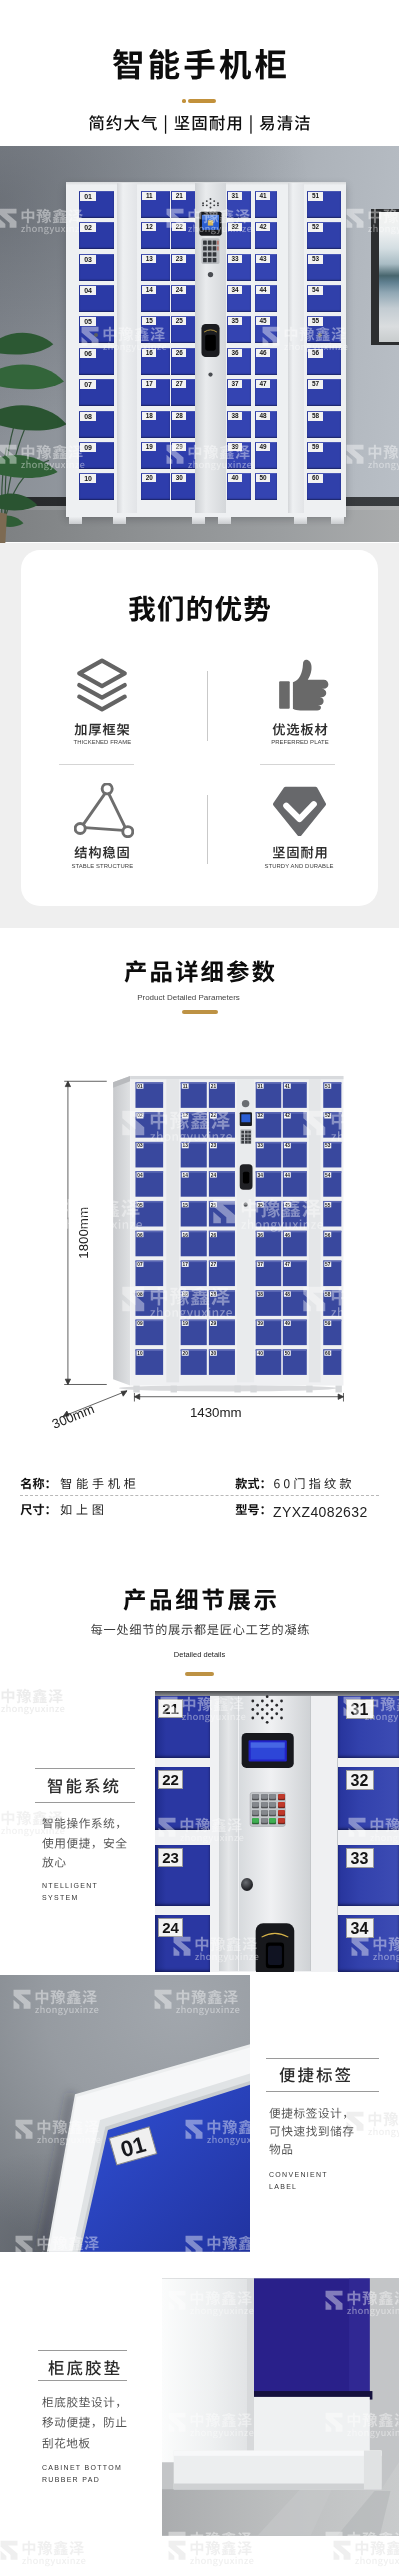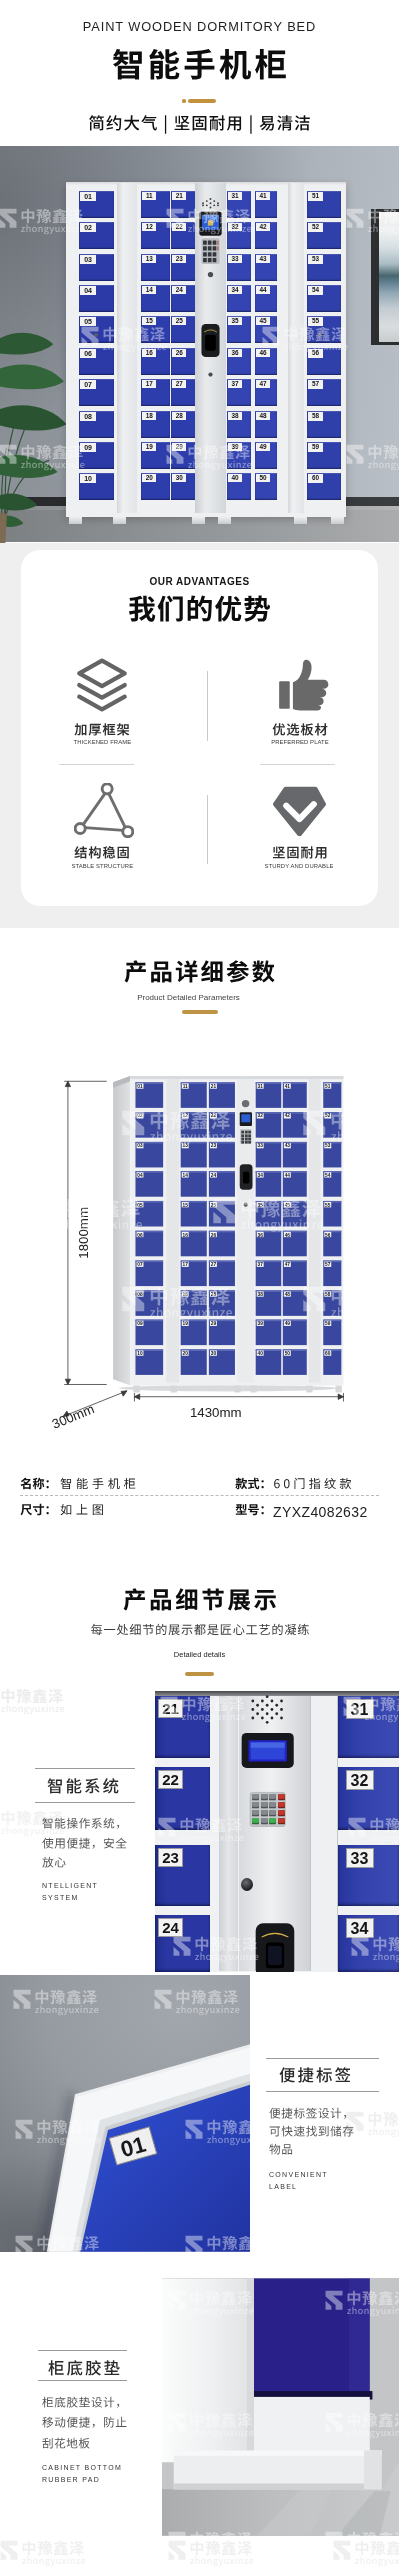--- a/index.html
+++ b/index.html
@@ -17,21 +17,20 @@
 <g transform="translate(40,26)">
             <path d="M2.5 -19.6H26.5V-5.0H22.9V-16.2H6.0V-4.9H2.5ZM4.4 -9.9H24.9V-6.5H4.4ZM12.6 -24.6H16.3V2.6H12.6Z M46.0 -22.9H52.0V-20.4H44.6ZM45.5 -16.3V-14.3H54.0V-16.3ZM42.6 -18.8H57.1V-11.8H42.6ZM46.6 -10.1 48.7 -11.2Q50.0 -10.1 50.8 -8.7Q51.5 -7.2 51.9 -5.7Q52.2 -4.2 52.2 -2.8Q52.2 -1.4 51.9 -0.2Q51.5 0.9 51.0 1.4Q50.4 2.1 49.7 2.3Q49.1 2.6 48.2 2.6Q47.8 2.6 47.3 2.6Q46.8 2.6 46.3 2.5Q46.3 2.0 46.1 1.2Q45.9 0.5 45.5 -0.1Q46.2 0.0 46.7 0.0Q47.2 0.1 47.6 0.1Q48.0 0.1 48.3 -0.1Q48.7 -0.2 48.9 -0.5Q49.2 -0.9 49.4 -1.6Q49.6 -2.4 49.5 -3.5Q49.5 -4.5 49.2 -5.7Q48.9 -6.9 48.2 -8.0Q47.6 -9.2 46.6 -10.1ZM48.2 -9.0 50.1 -7.7Q49.1 -6.8 47.7 -5.9Q46.2 -5.0 44.7 -4.3Q43.1 -3.5 41.7 -2.9Q41.5 -3.4 41.0 -4.0Q40.6 -4.6 40.1 -5.0Q41.5 -5.4 43.0 -6.1Q44.6 -6.7 46.0 -7.5Q47.4 -8.2 48.2 -9.0ZM49.5 -6.3 51.3 -5.1Q50.2 -3.9 48.6 -2.7Q47.0 -1.5 45.1 -0.5Q43.3 0.5 41.6 1.1Q41.4 0.7 40.9 0.0Q40.4 -0.6 40.0 -1.0Q41.7 -1.4 43.5 -2.3Q45.3 -3.1 46.9 -4.2Q48.5 -5.2 49.5 -6.3ZM54.7 -8.5Q55.1 -7.1 55.6 -5.7Q56.2 -4.3 56.9 -3.1Q57.7 -1.9 58.5 -1.1Q58.0 -0.7 57.3 0.0Q56.7 0.7 56.3 1.3Q55.5 0.3 54.7 -1.2Q54.0 -2.7 53.5 -4.5Q52.9 -6.2 52.6 -7.9ZM55.9 -11.5 57.5 -9.3Q56.2 -8.4 54.6 -7.4Q52.9 -6.4 51.6 -5.8L50.2 -7.9Q51.0 -8.3 52.0 -8.9Q53.1 -9.6 54.1 -10.2Q55.1 -10.9 55.9 -11.5ZM31.1 -23.5H39.7V-20.7H31.1ZM30.7 -14.5H40.0V-11.6H30.7ZM38.8 -23.5H39.5L40.1 -23.7L42.0 -22.3Q41.0 -20.6 39.5 -18.9Q38.1 -17.2 36.7 -16.1Q36.4 -16.5 35.8 -17.1Q35.3 -17.7 34.9 -18.0Q35.6 -18.6 36.4 -19.5Q37.2 -20.4 37.8 -21.3Q38.5 -22.2 38.8 -22.9ZM31.6 -17.8 33.6 -19.8Q34.8 -19.3 35.9 -18.6Q37.0 -17.9 38.1 -17.2Q39.1 -16.5 39.7 -15.8L37.7 -13.6Q37.0 -14.3 36.0 -15.1Q35.0 -15.9 33.9 -16.6Q32.7 -17.3 31.6 -17.8ZM39.1 -14.5H39.5L40.0 -14.7L42.0 -14.1Q41.8 -12.2 41.4 -10.2Q41.0 -8.1 40.5 -6.7L38.2 -7.5Q38.4 -8.4 38.6 -9.5Q38.7 -10.6 38.9 -11.8Q39.0 -13.0 39.1 -14.0ZM34.2 -13.5H37.4V-1.2Q37.4 -0.1 37.1 0.6Q36.9 1.3 36.2 1.7Q35.4 2.1 34.5 2.3Q33.5 2.4 32.2 2.4Q32.1 1.7 31.8 0.7Q31.4 -0.2 31.1 -0.9Q31.9 -0.8 32.7 -0.8Q33.5 -0.8 33.7 -0.8Q34.0 -0.9 34.1 -0.9Q34.2 -1.0 34.2 -1.3ZM51.5 -22.9H52.2L52.7 -23.1L54.8 -21.7Q54.4 -20.9 53.8 -19.9Q53.3 -19.0 52.6 -18.1Q52.0 -17.2 51.4 -16.6Q51.0 -16.9 50.3 -17.3Q49.6 -17.8 49.1 -18.0Q49.6 -18.6 50.0 -19.4Q50.5 -20.2 50.9 -21.0Q51.3 -21.8 51.5 -22.4ZM45.5 -24.7 48.7 -24.1Q47.6 -21.8 46.1 -19.6Q44.5 -17.5 42.2 -15.6Q41.8 -16.1 41.1 -16.7Q40.4 -17.3 39.9 -17.6Q41.3 -18.6 42.4 -19.8Q43.5 -21.0 44.2 -22.3Q45.0 -23.5 45.5 -24.7ZM48.6 -18.0H51.2V-16.6Q51.2 -15.6 50.9 -14.3Q50.6 -13.1 49.7 -11.8Q48.9 -10.5 47.2 -9.3Q45.5 -8.1 42.7 -7.2Q42.4 -7.6 41.9 -8.1Q41.4 -8.6 41.0 -9.0Q43.5 -9.8 45.0 -10.9Q46.6 -11.9 47.3 -12.9Q48.1 -14.0 48.4 -15.0Q48.6 -15.9 48.6 -16.7Z M68.9 -20.1H80.1V-18.2H68.9ZM67.5 -14.8 70.1 -15.4Q70.4 -15.0 70.6 -14.5Q70.9 -14.0 71.0 -13.6L68.3 -13.0Q68.2 -13.4 68.0 -13.9Q67.7 -14.4 67.5 -14.8ZM78.8 -15.4 81.7 -14.8Q81.3 -14.2 80.9 -13.7Q80.5 -13.2 80.1 -12.7L77.9 -13.3Q78.1 -13.8 78.4 -14.4Q78.7 -15.0 78.8 -15.4ZM65.2 -17.3H83.7V-15.3H65.2ZM63.5 -13.8H85.8V-11.5H63.5ZM72.8 -19.2H76.1V-12.6H72.8ZM63.8 -7.8H71.5V-5.9H63.8ZM62.8 -2.5 64.8 -2.9Q65.1 -2.4 65.3 -1.8Q65.6 -1.2 65.7 -0.7L63.6 -0.2Q63.6 -0.7 63.3 -1.3Q63.1 -2.0 62.8 -2.5ZM70.7 -3.0 72.8 -2.6Q72.4 -1.8 72.1 -1.1Q71.8 -0.4 71.5 0.1L69.7 -0.4Q70.0 -1.0 70.3 -1.7Q70.6 -2.5 70.7 -3.0ZM62.0 -5.0H73.3V-3.0H62.0ZM66.6 -6.8H69.1V0.2H66.6ZM61.3 0.0Q62.8 -0.1 64.8 -0.2Q66.8 -0.4 68.9 -0.6Q71.1 -0.8 73.3 -1.0L73.3 1.2Q70.2 1.6 67.1 1.9Q64.0 2.1 61.7 2.4ZM76.2 -7.8H84.7V-5.9H76.2ZM74.9 -2.4 77.0 -3.0Q77.3 -2.5 77.6 -1.9Q77.9 -1.3 78.0 -0.8L75.8 -0.1Q75.7 -0.6 75.4 -1.3Q75.1 -1.9 74.9 -2.4ZM83.8 -3.0 86.1 -2.5Q85.7 -1.7 85.3 -0.9Q84.9 -0.2 84.5 0.4L82.6 -0.1Q82.9 -0.8 83.3 -1.6Q83.6 -2.4 83.8 -3.0ZM74.4 -4.9H87.1V-2.9H74.4ZM74.1 -0.5H87.7V1.9H74.1ZM79.1 -7.0H81.9V0.2H79.1ZM74.9 -25.0 77.4 -23.6Q75.7 -22.1 73.4 -21.0Q71.1 -19.8 68.5 -19.0Q66.0 -18.1 63.4 -17.5Q63.2 -18.1 62.7 -18.9Q62.2 -19.6 61.6 -20.2Q64.0 -20.6 66.5 -21.3Q69.0 -21.9 71.2 -22.9Q73.4 -23.8 74.9 -25.0ZM75.9 -23.5Q79.4 -22.1 82.4 -21.5Q85.3 -20.9 87.4 -20.6Q86.9 -20.1 86.3 -19.3Q85.8 -18.6 85.5 -17.9Q83.4 -18.3 80.4 -19.2Q77.4 -20.1 73.6 -22.1ZM80.5 -11.8 82.7 -11.0Q81.8 -9.9 80.6 -9.0Q79.3 -8.0 77.8 -7.3Q76.3 -6.6 74.8 -6.1Q74.5 -6.6 74.1 -7.2Q73.6 -7.7 73.2 -8.1Q74.6 -8.5 76.0 -9.0Q77.4 -9.6 78.6 -10.3Q79.7 -11.0 80.5 -11.8ZM81.5 -10.9Q83.1 -9.8 84.8 -9.3Q86.4 -8.7 88.0 -8.3Q87.5 -8.0 87.0 -7.4Q86.6 -6.8 86.3 -6.2Q84.6 -6.8 82.9 -7.7Q81.2 -8.6 79.4 -10.0ZM67.8 -11.9 70.0 -11.1Q69.1 -10.0 67.9 -9.1Q66.8 -8.1 65.4 -7.4Q64.0 -6.7 62.5 -6.2Q62.3 -6.7 61.9 -7.3Q61.4 -7.9 61.0 -8.3Q62.3 -8.7 63.6 -9.2Q64.9 -9.7 66.0 -10.4Q67.1 -11.1 67.8 -11.9ZM67.6 -9.3 68.7 -11.1Q69.5 -10.8 70.4 -10.3Q71.3 -9.9 72.1 -9.4Q72.9 -9.0 73.4 -8.6L72.3 -6.6Q71.8 -7.0 71.0 -7.5Q70.2 -8.0 69.3 -8.5Q68.4 -9.0 67.6 -9.3Z M92.2 -21.8 94.7 -23.7Q95.5 -23.1 96.3 -22.4Q97.1 -21.7 97.9 -21.0Q98.7 -20.3 99.2 -19.8L96.4 -17.7Q96.0 -18.2 95.3 -19.0Q94.5 -19.7 93.7 -20.4Q92.9 -21.2 92.2 -21.8ZM90.8 -13.9 93.1 -16.0Q93.8 -15.6 94.7 -15.0Q95.6 -14.4 96.5 -13.8Q97.3 -13.2 97.8 -12.7L95.4 -10.2Q94.9 -10.8 94.1 -11.4Q93.3 -12.0 92.4 -12.7Q91.6 -13.3 90.8 -13.9ZM91.3 -0.2Q92.0 -1.3 92.8 -2.9Q93.7 -4.4 94.5 -6.1Q95.3 -7.8 96.1 -9.5L98.9 -7.3Q98.3 -5.7 97.5 -4.1Q96.8 -2.5 96.1 -1.0Q95.3 0.6 94.6 2.0ZM99.9 -23.5H113.8V-20.4H99.9ZM112.6 -23.5H113.2L113.7 -23.6L115.8 -22.4Q114.7 -20.2 113.0 -18.3Q111.3 -16.4 109.2 -15.0Q107.0 -13.5 104.6 -12.5Q102.2 -11.4 99.7 -10.7Q99.4 -11.3 98.9 -12.1Q98.4 -12.9 97.9 -13.4Q100.3 -14.0 102.5 -14.9Q104.8 -15.8 106.7 -17.0Q108.7 -18.2 110.2 -19.7Q111.7 -21.2 112.6 -23.0ZM103.9 -21.9Q105.2 -19.8 107.3 -18.1Q109.4 -16.4 112.2 -15.2Q114.9 -14.0 118.1 -13.4Q117.7 -13.1 117.3 -12.6Q116.9 -12.1 116.6 -11.5Q116.2 -11.0 116.0 -10.5Q112.7 -11.3 109.9 -12.8Q107.1 -14.2 105.0 -16.3Q102.8 -18.3 101.3 -21.0ZM100.4 -9.8H115.5V-6.7H100.4ZM98.5 -4.7H117.5V-1.6H98.5ZM106.4 -12.1H109.7V2.4H106.4Z"></path>
           </g>
 <g transform="translate(41,45)">
             <path d="M0.7 0.0V-1.1L5.4 -8.0H1.2V-9.6H7.9V-8.5L3.2 -1.6H8.1V0.0Z M10.6 0.0V-13.9H12.6V-10.3L12.5 -8.4Q13.2 -9.0 13.9 -9.4Q14.7 -9.9 15.7 -9.9Q17.2 -9.9 17.9 -8.9Q18.6 -7.9 18.6 -6.1V0.0H16.6V-5.8Q16.6 -7.1 16.2 -7.6Q15.8 -8.1 15.0 -8.1Q14.3 -8.1 13.8 -7.8Q13.3 -7.5 12.6 -6.8V0.0Z M25.8 0.2Q24.7 0.2 23.6 -0.4Q22.6 -1.0 21.9 -2.1Q21.3 -3.2 21.3 -4.8Q21.3 -6.4 21.9 -7.5Q22.6 -8.7 23.6 -9.3Q24.7 -9.9 25.8 -9.9Q26.7 -9.9 27.6 -9.5Q28.4 -9.2 29.0 -8.5Q29.6 -7.9 30.0 -7.0Q30.4 -6.0 30.4 -4.8Q30.4 -3.2 29.7 -2.1Q29.1 -1.0 28.1 -0.4Q27.0 0.2 25.8 0.2ZM25.8 -1.4Q26.6 -1.4 27.2 -1.8Q27.7 -2.3 28.0 -3.0Q28.3 -3.8 28.3 -4.8Q28.3 -5.8 28.0 -6.6Q27.7 -7.4 27.2 -7.8Q26.6 -8.2 25.8 -8.2Q25.1 -8.2 24.5 -7.8Q24.0 -7.4 23.7 -6.6Q23.4 -5.8 23.4 -4.8Q23.4 -3.8 23.7 -3.0Q24.0 -2.3 24.5 -1.8Q25.1 -1.4 25.8 -1.4Z M33.2 0.0V-9.6H34.9L35.1 -8.3H35.1Q35.8 -9.0 36.5 -9.4Q37.3 -9.9 38.3 -9.9Q39.8 -9.9 40.5 -8.9Q41.3 -7.9 41.3 -6.1V0.0H39.2V-5.8Q39.2 -7.1 38.8 -7.6Q38.5 -8.1 37.6 -8.1Q36.9 -8.1 36.4 -7.8Q35.9 -7.5 35.3 -6.8V0.0Z M48.0 4.3Q46.8 4.3 45.9 4.0Q45.0 3.8 44.5 3.2Q44.0 2.6 44.0 1.8Q44.0 1.2 44.3 0.6Q44.7 0.1 45.4 -0.3V-0.4Q45.0 -0.6 44.7 -1.0Q44.5 -1.4 44.5 -2.0Q44.5 -2.6 44.8 -3.0Q45.2 -3.5 45.6 -3.8V-3.9Q45.1 -4.2 44.7 -4.9Q44.3 -5.6 44.3 -6.4Q44.3 -7.5 44.8 -8.3Q45.3 -9.1 46.2 -9.5Q47.0 -9.9 48.0 -9.9Q48.4 -9.9 48.8 -9.8Q49.2 -9.7 49.4 -9.6H52.8V-8.1H51.0Q51.3 -7.8 51.5 -7.4Q51.6 -6.9 51.6 -6.4Q51.6 -5.3 51.2 -4.6Q50.7 -3.8 49.8 -3.4Q49.0 -3.0 48.0 -3.0Q47.7 -3.0 47.4 -3.1Q47.0 -3.2 46.7 -3.3Q46.4 -3.1 46.3 -2.9Q46.1 -2.7 46.1 -2.3Q46.1 -1.9 46.5 -1.6Q46.8 -1.4 47.8 -1.4H49.5Q51.2 -1.4 52.1 -0.8Q53.0 -0.3 53.0 0.9Q53.0 1.9 52.4 2.6Q51.8 3.4 50.6 3.9Q49.5 4.3 48.0 4.3ZM48.0 -4.4Q48.5 -4.4 48.9 -4.6Q49.3 -4.8 49.6 -5.3Q49.8 -5.8 49.8 -6.4Q49.8 -7.1 49.6 -7.5Q49.4 -8.0 48.9 -8.2Q48.5 -8.5 48.0 -8.5Q47.5 -8.5 47.1 -8.2Q46.7 -8.0 46.5 -7.5Q46.2 -7.1 46.2 -6.4Q46.2 -5.8 46.5 -5.3Q46.7 -4.8 47.1 -4.6Q47.5 -4.4 48.0 -4.4ZM48.3 3.0Q49.1 3.0 49.7 2.7Q50.3 2.5 50.7 2.1Q51.0 1.7 51.0 1.3Q51.0 0.7 50.6 0.4Q50.1 0.2 49.2 0.2H47.8Q47.5 0.2 47.1 0.2Q46.8 0.2 46.5 0.1Q46.1 0.4 45.9 0.8Q45.7 1.1 45.7 1.5Q45.7 2.2 46.4 2.6Q47.1 3.0 48.3 3.0Z M55.7 4.0Q55.4 4.0 55.1 4.0Q54.8 3.9 54.5 3.8L54.9 2.3Q55.0 2.3 55.2 2.3Q55.4 2.4 55.6 2.4Q56.4 2.4 56.9 1.9Q57.3 1.4 57.6 0.6L57.8 -0.1L54.0 -9.6H56.1L57.8 -4.7Q58.1 -4.0 58.3 -3.3Q58.5 -2.6 58.7 -2.0H58.8Q59.0 -2.6 59.2 -3.3Q59.4 -4.0 59.5 -4.7L61.1 -9.6H63.1L59.5 0.6Q59.2 1.6 58.6 2.4Q58.1 3.2 57.4 3.6Q56.7 4.0 55.7 4.0Z M68.1 0.2Q66.6 0.2 65.9 -0.8Q65.2 -1.7 65.2 -3.6V-9.6H67.2V-3.8Q67.2 -2.6 67.6 -2.0Q68.0 -1.5 68.8 -1.5Q69.5 -1.5 70.0 -1.9Q70.5 -2.2 71.1 -2.9V-9.6H73.1V0.0H71.5L71.3 -1.5H71.3Q70.6 -0.7 69.9 -0.2Q69.1 0.2 68.1 0.2Z M75.4 0.0 78.5 -5.0 75.6 -9.6H77.8L78.9 -7.7Q79.2 -7.3 79.4 -6.9Q79.6 -6.5 79.9 -6.1H79.9Q80.1 -6.5 80.3 -6.9Q80.5 -7.3 80.7 -7.7L81.7 -9.6H83.8L81.0 -4.8L84.1 0.0H81.9L80.6 -2.0Q80.4 -2.5 80.1 -2.9Q79.9 -3.3 79.6 -3.7H79.5Q79.3 -3.3 79.1 -2.9Q78.9 -2.5 78.6 -2.0L77.5 0.0Z M86.3 0.0V-9.6H88.4V0.0ZM87.4 -11.4Q86.8 -11.4 86.5 -11.8Q86.1 -12.1 86.1 -12.6Q86.1 -13.2 86.5 -13.5Q86.8 -13.8 87.4 -13.8Q87.9 -13.8 88.3 -13.5Q88.6 -13.2 88.6 -12.6Q88.6 -12.1 88.3 -11.8Q87.9 -11.4 87.4 -11.4Z M91.9 0.0V-9.6H93.5L93.7 -8.3H93.8Q94.4 -9.0 95.2 -9.4Q96.0 -9.9 96.9 -9.9Q98.5 -9.9 99.2 -8.9Q99.9 -7.9 99.9 -6.1V0.0H97.9V-5.8Q97.9 -7.1 97.5 -7.6Q97.1 -8.1 96.3 -8.1Q95.6 -8.1 95.1 -7.8Q94.5 -7.5 93.9 -6.8V0.0Z M102.4 0.0V-1.1L107.2 -8.0H103.0V-9.6H109.7V-8.5L105.0 -1.6H109.9V0.0Z M116.4 0.2Q115.1 0.2 114.1 -0.4Q113.0 -1.0 112.4 -2.1Q111.7 -3.2 111.7 -4.8Q111.7 -6.0 112.1 -6.9Q112.5 -7.9 113.1 -8.5Q113.7 -9.2 114.5 -9.5Q115.3 -9.9 116.1 -9.9Q117.4 -9.9 118.3 -9.3Q119.1 -8.7 119.6 -7.7Q120.0 -6.7 120.0 -5.3Q120.0 -5.0 120.0 -4.7Q120.0 -4.5 120.0 -4.3H113.7Q113.8 -3.4 114.2 -2.7Q114.6 -2.1 115.2 -1.7Q115.8 -1.3 116.7 -1.3Q117.3 -1.3 117.9 -1.5Q118.4 -1.7 119.0 -2.1L119.7 -0.8Q119.0 -0.3 118.2 -0.1Q117.4 0.2 116.4 0.2ZM113.7 -5.7H118.3Q118.3 -6.9 117.8 -7.6Q117.2 -8.3 116.2 -8.3Q115.6 -8.3 115.0 -8.0Q114.5 -7.7 114.1 -7.1Q113.8 -6.5 113.7 -5.7Z"></path>
           </g>
 </g>
       </defs>
     </svg>
 
-<div class="lat" style="left:0;top:19px;width:399px;text-align:center;font-size:12.8px;letter-spacing:0.9px;color:#1f1f1f">PAINT WOODEN DORMITORY BED</div>
 
 <svg style="position:absolute;left:112px;top:39px;" width="175" height="48" viewBox="0 -70.8 329.0 90.3">
       <path d="M10.8 -20.5H50.8V5.4H43.2V-14.7H18.0V5.4H10.8ZM15.1 -11.3H45.8V-6.0H15.1ZM9.8 -47.2H29.1V-41.6H9.8ZM2.5 -37.6H30.6V-31.8H2.5ZM15.1 -2.4H45.8V3.4H15.1ZM14.3 -45.6H21.2V-38.8Q21.2 -36.5 20.6 -33.8Q20.0 -31.2 18.5 -28.5Q16.9 -25.7 14.0 -23.2Q11.1 -20.7 6.5 -18.5Q5.8 -19.6 4.4 -21.1Q3.0 -22.5 1.8 -23.4Q6.1 -25.1 8.7 -27.1Q11.2 -29.0 12.4 -31.1Q13.6 -33.2 13.9 -35.2Q14.3 -37.3 14.3 -38.9ZM8.7 -52.2 15.2 -50.9Q14.1 -46.8 12.1 -43.1Q10.1 -39.3 7.8 -36.8Q7.1 -37.3 6.1 -38.0Q5.0 -38.7 3.9 -39.3Q2.8 -39.9 2.0 -40.3Q4.4 -42.5 6.1 -45.6Q7.8 -48.8 8.7 -52.2ZM20.0 -32.1Q20.9 -31.7 22.4 -30.9Q23.9 -30.0 25.6 -29.1Q27.3 -28.1 28.7 -27.3Q30.2 -26.5 30.8 -26.0L25.6 -21.4Q24.7 -22.1 23.4 -23.2Q22.0 -24.2 20.5 -25.3Q19.0 -26.5 17.6 -27.5Q16.1 -28.4 15.1 -29.1ZM39.5 -40.9V-30.6H48.8V-40.9ZM32.7 -47.3H56.0V-24.1H32.7Z M72.5 -29.8H91.9V-23.8H79.3V5.4H72.5ZM88.4 -29.8H95.6V-1.9Q95.6 0.4 95.1 1.8Q94.5 3.3 92.9 4.1Q91.4 4.9 89.3 5.1Q87.1 5.3 84.4 5.3Q84.1 3.9 83.4 2.0Q82.7 0.1 82.0 -1.2Q83.7 -1.1 85.2 -1.1Q86.8 -1.1 87.4 -1.1Q88.0 -1.1 88.2 -1.3Q88.4 -1.5 88.4 -2.1ZM75.6 -20.6H92.5V-15.1H75.6ZM75.6 -11.6H92.5V-6.2H75.6ZM100.4 -51.6H107.6V-33.3Q107.6 -31.6 108.0 -31.2Q108.5 -30.8 110.2 -30.8Q110.6 -30.8 111.5 -30.8Q112.4 -30.8 113.5 -30.8Q114.6 -30.8 115.5 -30.8Q116.5 -30.8 116.9 -30.8Q118.0 -30.8 118.5 -31.3Q119.0 -31.7 119.2 -33.1Q119.5 -34.4 119.6 -37.1Q120.7 -36.3 122.6 -35.5Q124.5 -34.8 126.0 -34.5Q125.6 -30.5 124.7 -28.3Q123.8 -26.1 122.1 -25.3Q120.4 -24.4 117.7 -24.4Q117.2 -24.4 116.4 -24.4Q115.5 -24.4 114.5 -24.4Q113.4 -24.4 112.4 -24.4Q111.3 -24.4 110.5 -24.4Q109.7 -24.4 109.2 -24.4Q105.7 -24.4 103.8 -25.2Q101.8 -26.0 101.1 -27.9Q100.4 -29.9 100.4 -33.2ZM118.7 -48.0 123.4 -42.7Q120.6 -41.4 117.5 -40.2Q114.3 -39.0 111.1 -37.9Q107.8 -36.9 104.8 -36.1Q104.6 -37.2 104.0 -38.6Q103.3 -40.1 102.7 -41.1Q105.6 -42.0 108.5 -43.2Q111.4 -44.3 114.1 -45.6Q116.7 -46.8 118.7 -48.0ZM100.4 -23.1H107.7V-3.8Q107.7 -2.2 108.2 -1.8Q108.7 -1.3 110.5 -1.3Q110.8 -1.3 111.8 -1.3Q112.7 -1.3 113.8 -1.3Q114.9 -1.3 115.9 -1.3Q116.9 -1.3 117.3 -1.3Q118.4 -1.3 119.0 -1.9Q119.5 -2.4 119.8 -4.0Q120.0 -5.6 120.1 -8.7Q121.3 -7.9 123.2 -7.1Q125.1 -6.4 126.6 -6.0Q126.2 -1.7 125.3 0.7Q124.4 3.1 122.7 4.1Q121.0 5.0 118.0 5.0Q117.6 5.0 116.7 5.0Q115.8 5.0 114.7 5.0Q113.7 5.0 112.6 5.0Q111.6 5.0 110.7 5.0Q109.9 5.0 109.4 5.0Q105.8 5.0 103.9 4.2Q101.9 3.4 101.2 1.5Q100.4 -0.4 100.4 -3.8ZM119.2 -20.5 124.0 -15.2Q121.2 -13.7 117.9 -12.3Q114.7 -11.0 111.3 -9.9Q107.9 -8.7 104.7 -7.8Q104.5 -8.9 103.8 -10.4Q103.1 -11.9 102.6 -12.9Q105.6 -13.9 108.6 -15.2Q111.6 -16.5 114.4 -17.8Q117.1 -19.2 119.2 -20.5ZM85.6 -45.8 91.8 -48.1Q93.2 -46.0 94.6 -43.6Q96.0 -41.2 97.1 -38.9Q98.2 -36.5 98.7 -34.6L92.1 -31.9Q91.6 -33.8 90.6 -36.2Q89.6 -38.6 88.3 -41.1Q86.9 -43.6 85.6 -45.8ZM72.3 -32.7Q72.1 -33.4 71.7 -34.7Q71.3 -35.9 70.8 -37.3Q70.3 -38.6 69.8 -39.5Q70.6 -39.7 71.3 -40.4Q72.1 -41.0 72.8 -42.0Q73.3 -42.6 74.3 -44.1Q75.3 -45.6 76.4 -47.7Q77.5 -49.8 78.3 -52.0L86.1 -49.9Q84.9 -47.5 83.3 -45.0Q81.6 -42.5 79.9 -40.3Q78.2 -38.1 76.6 -36.4V-36.3Q76.6 -36.3 75.9 -35.9Q75.3 -35.6 74.4 -35.0Q73.6 -34.4 73.0 -33.8Q72.3 -33.2 72.3 -32.7ZM72.3 -32.7 72.1 -37.6 75.4 -39.6 94.3 -40.9Q94.0 -39.6 93.8 -37.9Q93.6 -36.3 93.5 -35.3Q88.4 -34.8 85.0 -34.5Q81.5 -34.2 79.2 -33.9Q76.9 -33.7 75.6 -33.5Q74.3 -33.3 73.5 -33.1Q72.8 -32.9 72.3 -32.7Z M181.7 -52.0 187.1 -45.9Q182.4 -44.7 176.8 -43.8Q171.3 -42.9 165.4 -42.2Q159.5 -41.6 153.5 -41.2Q147.6 -40.8 142.0 -40.6Q141.8 -42.0 141.3 -44.0Q140.7 -45.9 140.2 -47.1Q145.7 -47.3 151.4 -47.7Q157.2 -48.1 162.7 -48.7Q168.2 -49.3 173.1 -50.1Q178.0 -50.9 181.7 -52.0ZM140.7 -34.6H189.0V-27.6H140.7ZM136.5 -20.4H192.6V-13.3H136.5ZM160.8 -43.3H168.4V-3.3Q168.4 -0.0 167.5 1.6Q166.6 3.2 164.4 4.1Q162.2 4.9 158.8 5.2Q155.5 5.4 150.8 5.4Q150.6 4.3 150.1 3.0Q149.6 1.7 149.0 0.4Q148.4 -0.9 147.8 -1.9Q150.1 -1.8 152.4 -1.8Q154.6 -1.7 156.4 -1.7Q158.1 -1.7 158.9 -1.7Q159.9 -1.7 160.3 -2.1Q160.8 -2.5 160.8 -3.4Z M235.1 -48.3H248.4V-41.4H235.1ZM230.8 -48.3H237.8V-28.5Q237.8 -24.7 237.5 -20.1Q237.1 -15.6 236.0 -11.0Q235.0 -6.4 232.9 -2.2Q230.9 2.0 227.6 5.3Q227.0 4.7 226.0 3.8Q225.0 2.8 223.9 2.0Q222.7 1.1 221.9 0.7Q225.0 -2.3 226.7 -6.0Q228.5 -9.6 229.4 -13.5Q230.2 -17.4 230.5 -21.3Q230.8 -25.1 230.8 -28.6ZM245.5 -48.3H252.7V-5.0Q252.7 -3.8 252.8 -3.1Q252.8 -2.5 252.9 -2.3Q253.2 -1.9 253.6 -1.9Q253.8 -1.9 254.1 -1.9Q254.4 -1.9 254.6 -1.9Q255.2 -1.9 255.4 -2.3Q255.6 -2.5 255.7 -3.0Q255.8 -3.4 255.8 -4.5Q255.9 -5.5 255.9 -7.6Q256.0 -9.7 256.0 -12.4Q257.1 -11.5 258.5 -10.7Q260.0 -9.9 261.3 -9.5Q261.3 -7.8 261.2 -6.0Q261.0 -4.1 260.9 -2.5Q260.8 -1.0 260.6 -0.1Q260.1 2.6 258.6 3.7Q257.9 4.3 256.8 4.5Q255.8 4.8 254.8 4.8Q254.0 4.8 253.1 4.8Q252.1 4.8 251.4 4.8Q250.3 4.8 249.1 4.4Q247.9 4.0 247.1 3.2Q246.6 2.5 246.2 1.7Q245.8 0.9 245.6 -0.6Q245.5 -2.2 245.5 -4.8ZM203.7 -39.2H227.7V-32.3H203.7ZM212.8 -51.8H219.8V5.4H212.8ZM212.4 -34.5 216.8 -33.0Q216.0 -29.3 214.9 -25.4Q213.7 -21.4 212.3 -17.7Q210.9 -13.9 209.2 -10.6Q207.6 -7.4 205.7 -5.0Q205.2 -6.6 204.1 -8.6Q203.1 -10.5 202.2 -11.9Q203.9 -13.9 205.4 -16.6Q207.0 -19.2 208.3 -22.3Q209.6 -25.3 210.7 -28.5Q211.7 -31.6 212.4 -34.5ZM219.3 -29.2Q220.0 -28.6 221.3 -27.1Q222.6 -25.6 224.0 -23.8Q225.5 -22.1 226.7 -20.6Q228.0 -19.1 228.5 -18.4L224.3 -12.5Q223.6 -13.9 222.6 -15.7Q221.5 -17.5 220.3 -19.4Q219.0 -21.3 217.9 -23.0Q216.8 -24.7 215.9 -25.8Z M270.4 -40.4H291.8V-33.7H270.4ZM278.2 -51.8H285.2V5.4H278.2ZM277.7 -35.4 281.6 -33.9Q281.0 -30.1 280.1 -26.1Q279.1 -22.1 277.9 -18.3Q276.7 -14.4 275.3 -11.1Q273.9 -7.8 272.4 -5.4Q272.1 -6.5 271.5 -7.8Q270.9 -9.1 270.2 -10.5Q269.5 -11.8 268.9 -12.8Q270.4 -14.7 271.7 -17.4Q273.1 -20.1 274.2 -23.2Q275.3 -26.2 276.2 -29.4Q277.1 -32.5 277.7 -35.4ZM284.7 -32.1Q285.2 -31.4 286.3 -29.8Q287.5 -28.3 288.7 -26.4Q290.0 -24.6 291.1 -23.0Q292.2 -21.4 292.6 -20.7L288.4 -15.8Q287.9 -17.1 287.0 -19.0Q286.1 -20.8 285.1 -22.8Q284.0 -24.8 283.1 -26.5Q282.1 -28.3 281.4 -29.4ZM298.8 -35.0H323.0V-12.0H298.8V-18.8H316.2V-28.2H298.8ZM325.6 -49.2V-42.1H301.1V-3.9H326.9V3.2H293.9V-49.2Z" fill="#0d0d0d"></path>
     </svg>
 
 <div class="abs" style="left:182px;top:99px;width:3.7px;height:3.7px;border-radius:50%;background:#c2913b"></div>
 
 <div class="abs" style="left:188px;top:99px;width:28px;height:3.7px;border-radius:2.1px;background:#c2913b"></div>
 
 <svg style="position:absolute;left:88px;top:110px;" width="223" height="24.4" viewBox="0 -36.0 418.3 45.9">
@@ -337,21 +336,20 @@
       </svg>
       <svg class="abs" style="left:346px;top:298px;pointer-events:none" width="95" height="31" viewBox="0 0 179 58">
         <use href="#wm" transform="scale(1.0)" fill="rgba(255,255,255,0.42)"></use>
       </svg>
 </div>
 
 <div class="abs" style="left:0;top:543px;width:399px;height:385px;background:#efefef"></div>
 
 <div class="abs" style="left:21px;top:550px;width:357px;height:356px;border-radius:19px;background:#fff"></div>
 
-<div class="lat" style="left:0;top:576px;width:399px;text-align:center;font-size:10px;font-weight:bold;letter-spacing:0.5px;color:#151515">OUR ADVANTAGES</div>
 <svg style="position:absolute;left:128px;top:587px;" width="143" height="41" viewBox="0 -60.3 268.0 77.0">
       <path d="M36.6 -39.6 41.3 -42.8Q42.7 -41.6 44.2 -40.1Q45.7 -38.6 47.0 -37.1Q48.3 -35.6 49.1 -34.4L44.1 -30.9Q43.4 -32.1 42.2 -33.7Q41.0 -35.2 39.5 -36.7Q38.1 -38.3 36.6 -39.6ZM2.6 -29.4H49.5V-23.5H2.6ZM1.6 -14.7Q4.7 -15.2 8.9 -15.9Q13.1 -16.6 17.7 -17.4Q22.3 -18.2 26.9 -19.0L27.3 -13.4Q23.1 -12.5 18.8 -11.6Q14.5 -10.7 10.5 -9.9Q6.5 -9.1 3.1 -8.4ZM12.4 -37.8H18.7V-2.6Q18.7 -0.1 18.1 1.3Q17.5 2.7 16.0 3.4Q14.4 4.2 12.1 4.4Q9.7 4.6 6.5 4.6Q6.4 3.7 6.0 2.6Q5.7 1.5 5.2 0.3Q4.8 -0.8 4.3 -1.7Q6.5 -1.6 8.5 -1.6Q10.5 -1.5 11.2 -1.6Q11.9 -1.6 12.2 -1.8Q12.4 -2.1 12.4 -2.7ZM23.1 -43.9 27.3 -38.6Q24.0 -37.5 20.0 -36.7Q16.1 -35.9 12.0 -35.3Q7.9 -34.6 4.1 -34.2Q3.9 -35.3 3.4 -36.9Q2.9 -38.4 2.3 -39.5Q6.0 -40.0 9.8 -40.6Q13.6 -41.3 17.0 -42.1Q20.4 -43.0 23.1 -43.9ZM28.2 -43.8H34.8Q34.6 -37.5 35.1 -31.4Q35.5 -25.2 36.4 -19.8Q37.3 -14.5 38.5 -10.3Q39.7 -6.2 41.0 -3.8Q42.4 -1.5 43.8 -1.5Q44.6 -1.5 45.1 -3.5Q45.6 -5.6 45.8 -10.2Q46.8 -9.1 48.2 -8.1Q49.7 -7.1 50.9 -6.6Q50.4 -2.1 49.5 0.4Q48.6 2.9 47.1 3.9Q45.6 4.9 43.2 4.9Q40.5 4.9 38.4 2.9Q36.2 0.9 34.6 -2.5Q32.9 -6.0 31.7 -10.7Q30.6 -15.3 29.8 -20.8Q29.0 -26.2 28.7 -32.1Q28.3 -37.9 28.2 -43.8ZM42.4 -21.8 47.9 -19.4Q45.2 -14.6 41.5 -10.4Q37.9 -6.3 33.6 -2.9Q29.3 0.5 24.6 3.0Q23.9 1.8 22.7 0.4Q21.5 -1.0 20.4 -2.1Q24.8 -4.1 29.0 -7.1Q33.2 -10.0 36.6 -13.8Q40.1 -17.5 42.4 -21.8Z M83.8 -42.5H98.7V-36.9H83.8ZM96.4 -42.5H102.6V-2.2Q102.6 0.1 102.1 1.4Q101.5 2.7 100.0 3.4Q98.6 4.1 96.4 4.3Q94.3 4.5 91.2 4.5Q91.0 3.3 90.5 1.6Q89.9 -0.1 89.3 -1.2Q91.1 -1.1 92.9 -1.1Q94.7 -1.1 95.3 -1.1Q95.9 -1.2 96.2 -1.4Q96.4 -1.7 96.4 -2.3ZM72.7 -41.5 77.4 -44.2Q78.6 -42.8 79.8 -41.0Q81.0 -39.2 82.1 -37.5Q83.2 -35.8 83.8 -34.4L78.7 -31.3Q78.2 -32.6 77.2 -34.4Q76.2 -36.2 75.0 -38.0Q73.8 -39.9 72.7 -41.5ZM70.4 -32.7H76.5V4.6H70.4ZM64.5 -44.0 70.3 -42.4Q68.9 -37.8 67.1 -33.2Q65.2 -28.6 63.0 -24.4Q60.8 -20.3 58.3 -17.1Q58.0 -17.9 57.5 -19.2Q57.0 -20.5 56.3 -21.7Q55.7 -23.0 55.2 -23.8Q57.1 -26.4 58.9 -29.6Q60.6 -32.9 62.1 -36.6Q63.5 -40.2 64.5 -44.0ZM60.3 -29.7 66.0 -35.4 66.2 -35.3V4.6H60.3Z M115.4 -35.7H131.4V-0.7H115.4V-6.2H125.8V-30.3H115.4ZM111.8 -35.7H117.5V3.1H111.8ZM115.2 -21.9H128.5V-16.4H115.2ZM119.2 -44.2 126.0 -43.2Q125.1 -40.6 124.2 -38.0Q123.2 -35.4 122.5 -33.6L117.5 -34.7Q117.8 -36.0 118.2 -37.7Q118.5 -39.4 118.8 -41.1Q119.1 -42.8 119.2 -44.2ZM138.3 -36.1H153.5V-30.4H138.3ZM151.3 -36.1H157.1Q157.1 -36.1 157.1 -35.6Q157.1 -35.1 157.1 -34.4Q157.1 -33.7 157.1 -33.3Q156.8 -24.5 156.5 -18.4Q156.3 -12.3 155.9 -8.3Q155.5 -4.4 155.0 -2.1Q154.4 0.1 153.6 1.1Q152.5 2.6 151.4 3.2Q150.2 3.8 148.6 4.0Q147.1 4.2 144.9 4.2Q142.7 4.2 140.4 4.1Q140.4 2.9 139.8 1.1Q139.2 -0.6 138.4 -1.9Q140.9 -1.7 143.0 -1.7Q145.2 -1.6 146.2 -1.6Q146.9 -1.6 147.4 -1.8Q147.9 -2.0 148.4 -2.5Q149.1 -3.2 149.5 -5.3Q150.0 -7.4 150.3 -11.3Q150.6 -15.1 150.9 -21.0Q151.1 -26.8 151.3 -34.9ZM138.4 -44.2 144.4 -42.7Q143.4 -38.9 142.0 -35.1Q140.6 -31.4 138.9 -28.0Q137.2 -24.7 135.5 -22.2Q134.9 -22.7 134.0 -23.4Q133.0 -24.1 132.0 -24.8Q131.1 -25.4 130.3 -25.8Q132.1 -28.0 133.6 -31.0Q135.1 -33.9 136.4 -37.3Q137.6 -40.7 138.4 -44.2ZM135.9 -21.1 140.8 -23.9Q142.1 -22.1 143.5 -20.0Q145.0 -17.8 146.3 -15.8Q147.6 -13.8 148.4 -12.2L143.1 -9.0Q142.4 -10.6 141.2 -12.7Q139.9 -14.8 138.5 -17.0Q137.2 -19.2 135.9 -21.1Z M194.5 -23.2H200.6V-4.4Q200.6 -3.0 200.8 -2.6Q201.1 -2.3 202.0 -2.3Q202.2 -2.3 202.7 -2.3Q203.1 -2.3 203.6 -2.3Q204.2 -2.3 204.6 -2.3Q205.1 -2.3 205.4 -2.3Q206.0 -2.3 206.3 -2.8Q206.7 -3.4 206.8 -5.2Q207.0 -6.9 207.0 -10.3Q207.7 -9.8 208.6 -9.3Q209.6 -8.8 210.7 -8.4Q211.7 -8.0 212.5 -7.8Q212.2 -3.5 211.6 -1.0Q210.9 1.4 209.6 2.4Q208.2 3.4 205.9 3.4Q205.6 3.4 204.9 3.4Q204.2 3.4 203.5 3.4Q202.7 3.4 202.0 3.4Q201.4 3.4 201.0 3.4Q198.4 3.4 197.0 2.7Q195.6 2.0 195.0 0.3Q194.5 -1.4 194.5 -4.4ZM177.4 -32.2H211.7V-26.4H177.4ZM187.9 -43.5H194.2Q194.1 -37.5 193.9 -31.8Q193.8 -26.0 193.1 -20.8Q192.4 -15.5 190.9 -10.8Q189.4 -6.1 186.8 -2.2Q184.1 1.7 180.0 4.7Q179.2 3.5 177.9 2.1Q176.6 0.6 175.4 -0.2Q179.3 -2.8 181.7 -6.3Q184.0 -9.8 185.3 -13.9Q186.6 -18.1 187.2 -22.8Q187.7 -27.5 187.8 -32.7Q187.9 -37.9 187.9 -43.5ZM198.3 -40.0 202.6 -43.1Q203.8 -42.0 205.1 -40.6Q206.4 -39.2 207.6 -37.9Q208.8 -36.6 209.5 -35.5L204.8 -32.0Q204.2 -33.1 203.1 -34.5Q202.0 -35.9 200.7 -37.4Q199.5 -38.9 198.3 -40.0ZM174.7 -44.0 180.6 -42.2Q178.9 -37.8 176.7 -33.3Q174.5 -28.9 171.9 -24.9Q169.3 -21.0 166.5 -18.0Q166.3 -18.7 165.7 -20.0Q165.1 -21.2 164.4 -22.4Q163.7 -23.7 163.2 -24.4Q165.5 -26.8 167.6 -30.0Q169.8 -33.1 171.6 -36.7Q173.4 -40.3 174.7 -44.0ZM169.4 -29.6 175.3 -35.5 175.4 -35.4V4.6H169.4Z M218.1 -29.9Q220.6 -30.1 223.8 -30.5Q226.9 -30.9 230.5 -31.3Q234.0 -31.8 237.5 -32.3L237.8 -26.9Q232.9 -26.2 227.9 -25.5Q223.0 -24.8 219.1 -24.3ZM218.9 -39.6H237.3V-34.2H218.9ZM225.8 -44.1H231.5V-22.9Q231.5 -20.9 231.0 -19.7Q230.6 -18.6 229.2 -18.0Q227.9 -17.4 226.0 -17.2Q224.1 -17.1 221.6 -17.1Q221.4 -18.2 220.9 -19.7Q220.5 -21.2 219.9 -22.3Q221.5 -22.2 222.9 -22.2Q224.4 -22.2 224.9 -22.2Q225.8 -22.2 225.8 -23.0ZM238.6 -39.5H258.8V-34.4H238.6ZM237.6 -28.6 240.7 -32.9Q242.9 -31.7 245.6 -30.1Q248.2 -28.6 250.6 -27.0Q253.1 -25.5 254.6 -24.3L251.3 -19.4Q249.8 -20.7 247.5 -22.3Q245.1 -24.0 242.5 -25.6Q239.9 -27.3 237.6 -28.6ZM254.6 -39.6H260.3Q260.1 -34.5 260.0 -30.8Q260.0 -27.1 260.2 -25.1Q260.5 -23.2 261.1 -23.2Q261.6 -23.2 261.9 -24.2Q262.1 -25.3 262.2 -27.5Q263.1 -26.8 264.3 -26.2Q265.6 -25.6 266.6 -25.2Q266.4 -22.4 265.7 -20.7Q265.0 -19.1 263.9 -18.5Q262.7 -17.8 260.8 -17.8Q258.4 -17.8 257.0 -19.4Q255.7 -21.0 255.2 -23.9Q254.7 -26.8 254.6 -30.7Q254.6 -34.7 254.6 -39.6ZM245.0 -44.2H250.8Q250.6 -39.1 250.2 -35.0Q249.8 -30.9 248.7 -27.5Q247.6 -24.2 245.4 -21.7Q243.2 -19.1 239.5 -17.3Q239.0 -18.4 238.0 -19.7Q236.9 -21.0 236.0 -21.8Q239.1 -23.3 240.9 -25.3Q242.7 -27.4 243.5 -30.1Q244.4 -32.8 244.6 -36.3Q244.9 -39.8 245.0 -44.2ZM220.3 -15.1H258.0V-9.6H220.3ZM255.2 -15.1H261.5Q261.5 -15.1 261.5 -14.6Q261.5 -14.2 261.4 -13.6Q261.4 -13.0 261.3 -12.6Q260.9 -8.1 260.4 -5.1Q260.0 -2.1 259.3 -0.3Q258.7 1.5 257.8 2.3Q256.7 3.4 255.5 3.8Q254.3 4.2 252.6 4.3Q251.3 4.5 249.0 4.5Q246.8 4.4 244.3 4.4Q244.2 3.1 243.7 1.5Q243.1 -0.1 242.3 -1.3Q244.7 -1.1 246.9 -1.0Q249.2 -1.0 250.2 -1.0Q251.0 -1.0 251.5 -1.1Q252.1 -1.2 252.5 -1.5Q253.1 -2.0 253.6 -3.5Q254.1 -4.9 254.5 -7.6Q254.8 -10.2 255.1 -14.3ZM236.7 -18.1H243.1Q242.6 -14.0 241.5 -10.5Q240.5 -6.9 238.2 -4.0Q235.9 -1.1 231.8 1.1Q227.7 3.3 221.1 4.8Q220.7 3.6 219.8 2.0Q218.8 0.4 217.9 -0.6Q222.6 -1.5 225.8 -2.7Q229.0 -4.0 231.0 -5.6Q233.0 -7.2 234.1 -9.2Q235.3 -11.1 235.8 -13.3Q236.4 -15.6 236.7 -18.1Z" fill="#0d0d0d"></path>
     </svg>
 
 <div class="abs" style="left:207px;top:671px;width:0.5px;height:70px;background:#c9c9c9"></div>
 <div class="abs" style="left:207px;top:795px;width:0.5px;height:69px;background:#c9c9c9"></div>
 <div class="abs" style="left:59px;top:764px;width:75px;height:0.5px;background:#d5d5d5"></div>
 <div class="abs" style="left:260px;top:764px;width:75px;height:0.5px;background:#d5d5d5"></div>
 
 <svg class="abs" style="left:69px;top:657px" width="66" height="55" viewBox="0 0 124 104">

